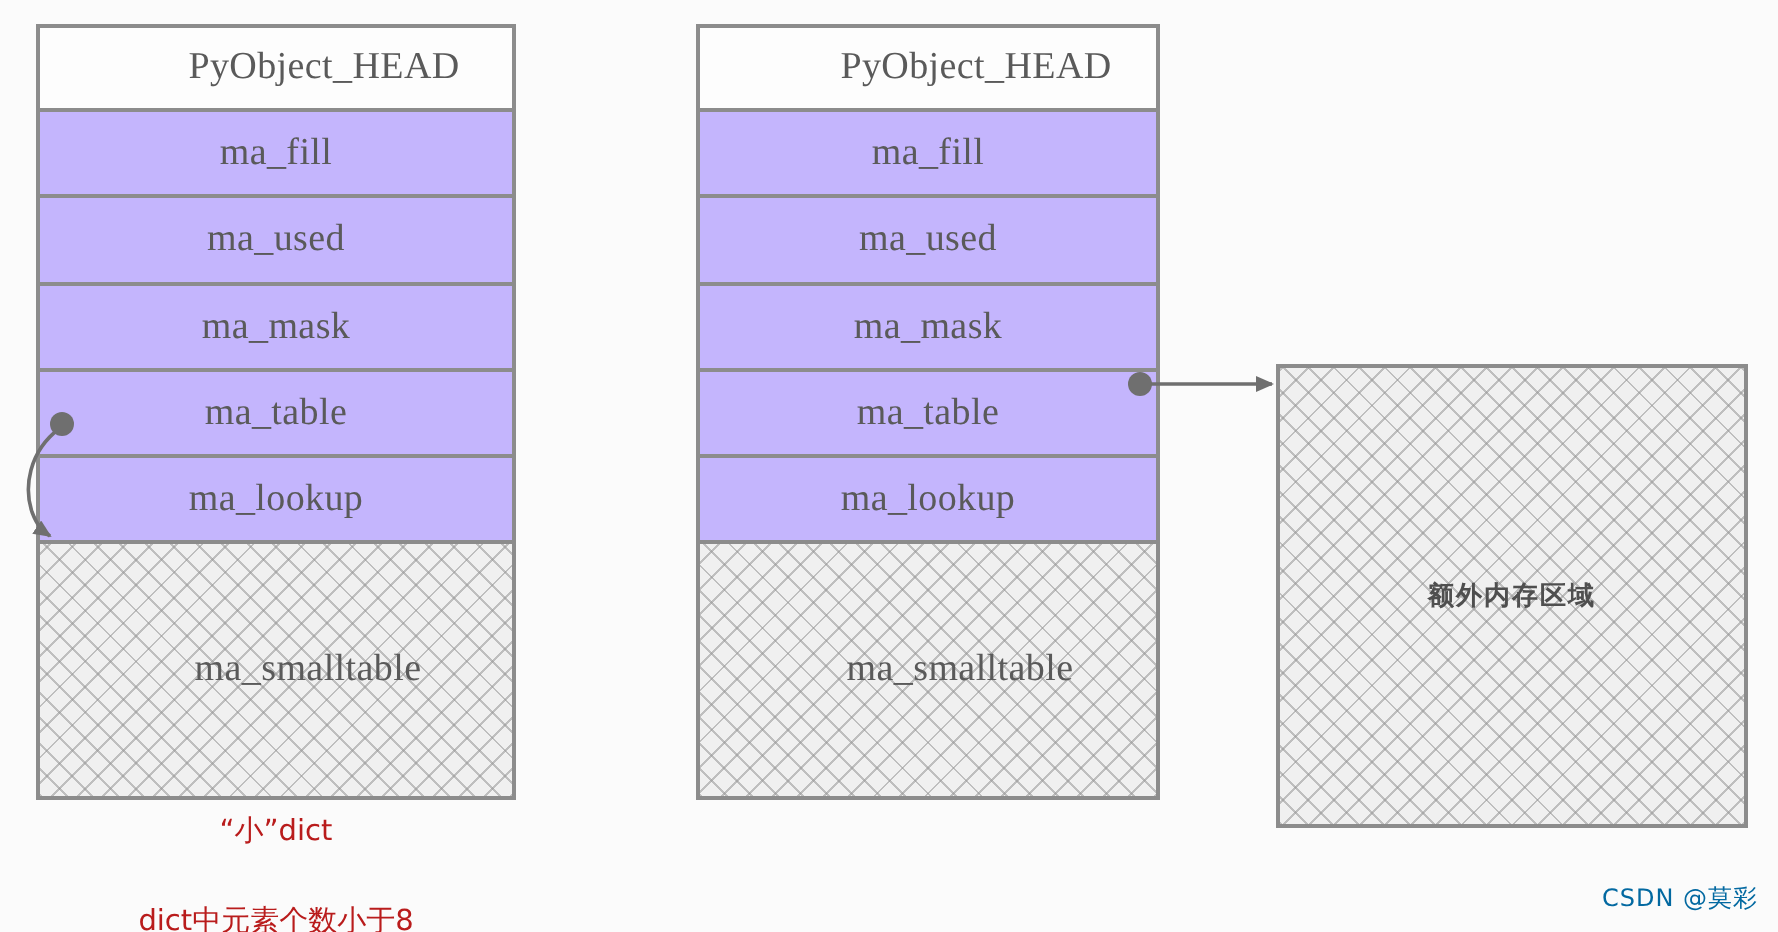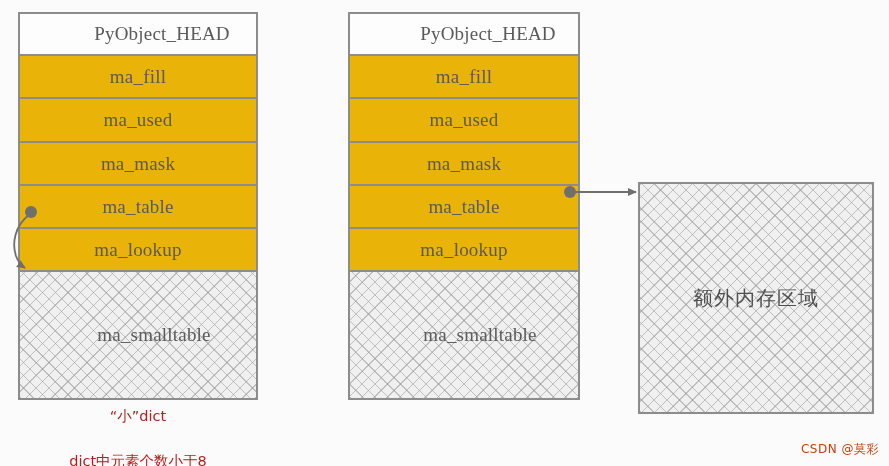--- a/index.html
+++ b/index.html
@@ -31,21 +31,21 @@
   }
   .struct-box.left  { left: 18px;  top: 12px; width: 240px; height: 388px; }
   .struct-box.mid   { left: 348px; top: 12px; width: 232px; height: 388px; }
 
   .row {
     position: absolute;
     left: 0;
     width: 100%;
     box-sizing: border-box;
     border-bottom: 2px solid #8c8c8c;
-    background: #eab308;
+    background: #c4b5fd;
     display: flex;
     align-items: center;
     justify-content: center;
     font-size: 19px;
     color: #5a5a5a;
     letter-spacing: .2px;
     white-space: nowrap;
   }
   .row.head {
     background: #fdfdfd;
@@ -72,23 +72,24 @@
     background-color: #f0f0f0;
     background-image:
       repeating-linear-gradient(45deg,  rgba(150,150,150,.55) 0 1px, transparent 1px 9px),
       repeating-linear-gradient(-45deg, rgba(150,150,150,.55) 0 1px, transparent 1px 9px);
     display: flex;
     align-items: center;
     justify-content: center;
   }
   .extra-label {
     font-family: "DejaVu Sans", sans-serif;
-    font-size: 20px;
+    font-size: 13px;
     color: #4f4f4f;
     letter-spacing: 1px;
+    font-weight: bold;
   }
 
   
   .caption {
     position: absolute;
     text-align: center;
     font-family: "DejaVu Sans", sans-serif;
     font-size: 14.5px;
     color: #b91c1c;
     line-height: 1.45;
@@ -109,21 +110,21 @@
     overflow: visible;
   }
 
   
   .watermark {
     position: absolute;
     right: 10px;
     bottom: 8px;
     font-family: "DejaVu Sans", sans-serif;
     font-size: 12px;
-    color: #c2410c;
+    color: #0369a1;
     letter-spacing: .5px;
     white-space: nowrap;
   }
 </style>
 </head>
 <body>
 
 <div id="stage">
 
   <div class="struct-box left">

